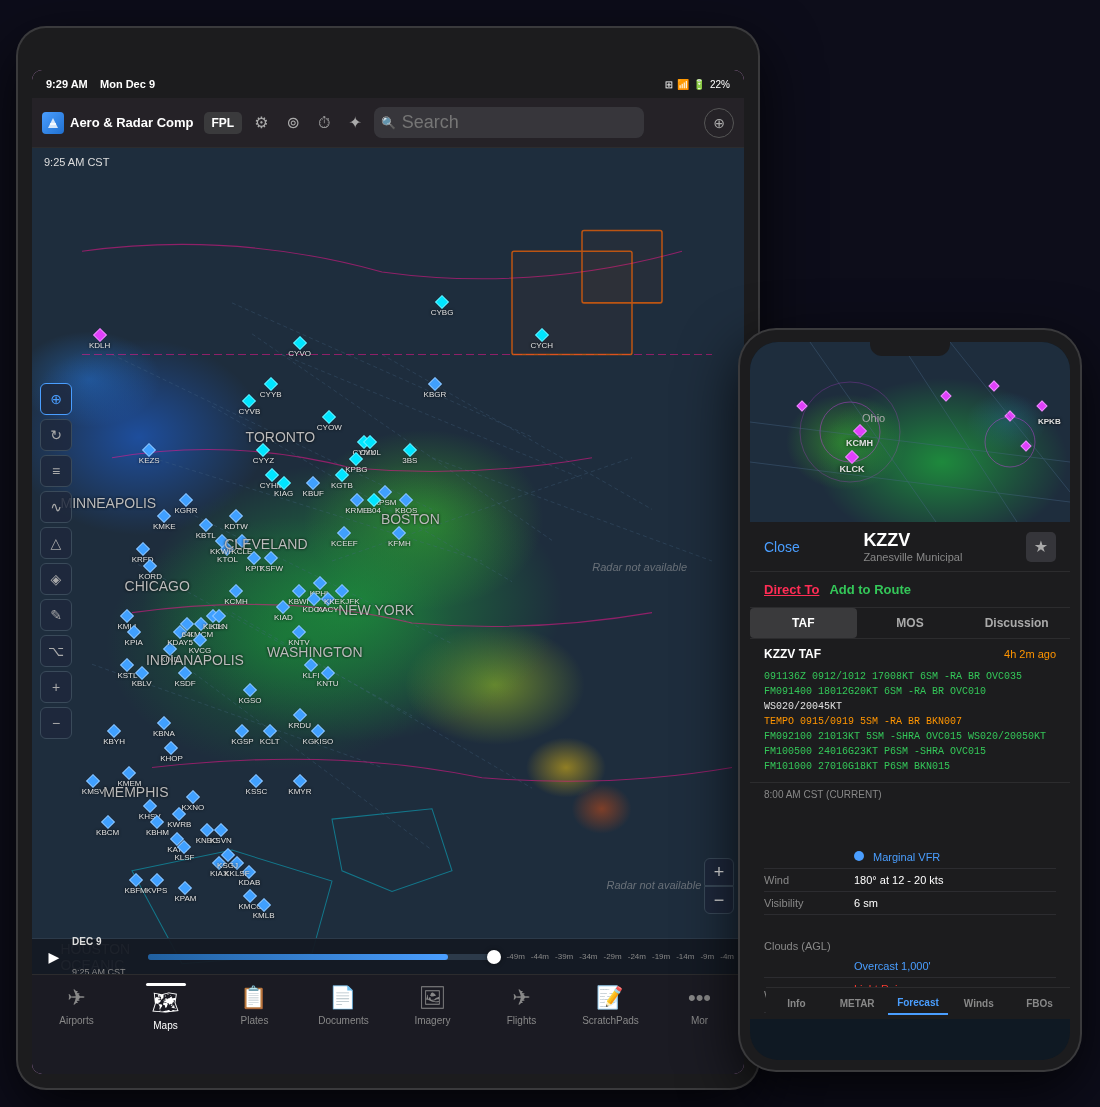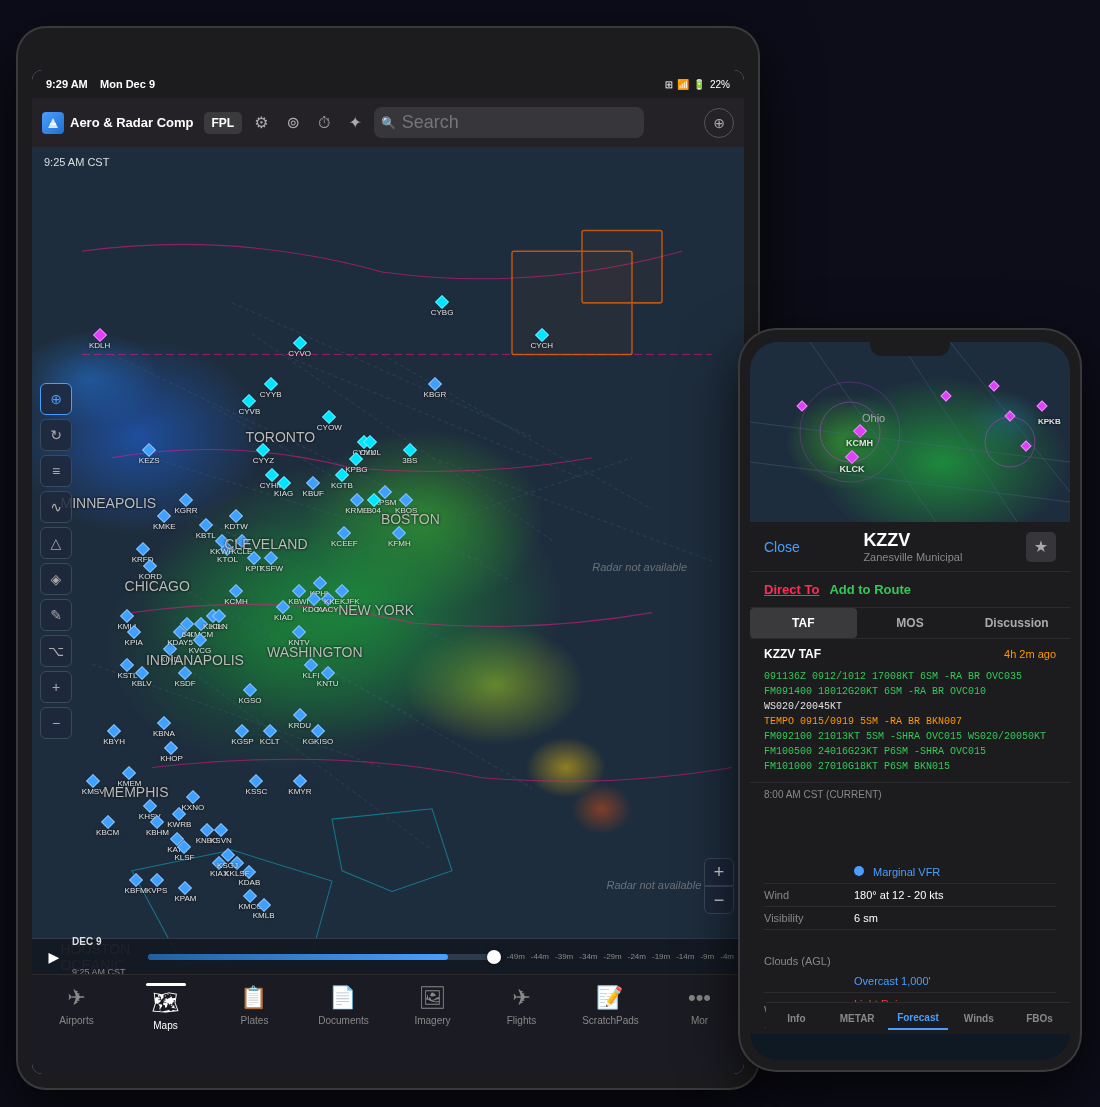--- a/index.html
+++ b/index.html
@@ -524,21 +524,21 @@
     .taf-line-white { color: #e0e0e0; }
     .taf-line-orange { color: #ff9500; }
 
     .phone-wx-section {
       padding: 6px 14px;
       border-top: 1px solid #2c2c2e;
     }
     .phone-wx-time {
       color: #888;
       font-size: 10px;
-      margin-bottom: 21px;
+      margin-bottom: 6px;
     }
     .phone-wx-row {
       display: flex;
       align-items: center;
       padding: 5px 0;
       border-bottom: 1px solid rgba(60,60,65,0.5);
     }
     .phone-wx-label {
       color: #888;
       font-size: 11px;

